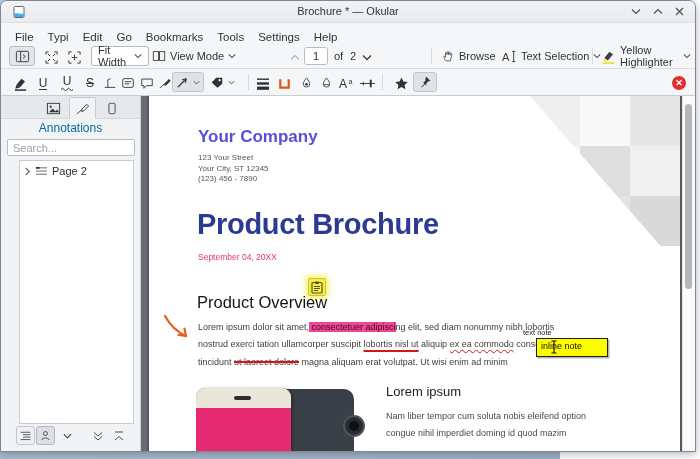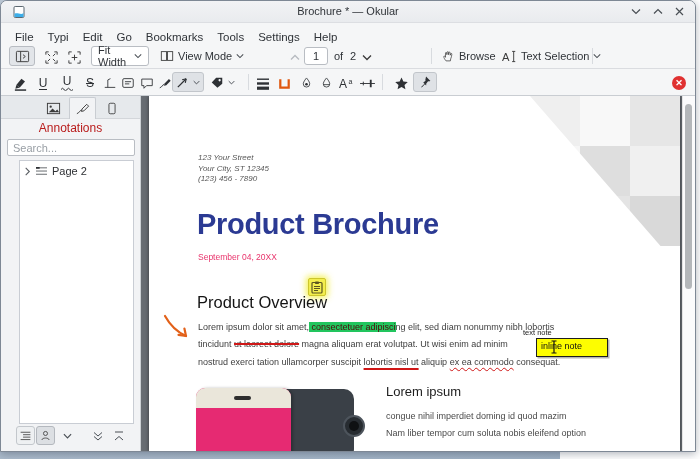--- a/index.html
+++ b/index.html
@@ -47,21 +47,21 @@
   .close-annot { position:absolute; left:671px; top:7px; width:14px; height:14px; border-radius:50%;
     background:#e03131; color:#fff; font-size:9px; line-height:14px; text-align:center; font-weight:bold; }
 
   
   .content { position:absolute; top:95px; left:0; right:0; bottom:0; display:flex; }
   .sidebar { position:relative; width:140px; background:#f2f3f5; border-right:1px solid #ccd0d4; }
   .tabstrip { position:relative; height:23px; background:#e6e9ec; border-bottom:1px solid #d3d6da; }
   .tab { position:absolute; top:1px; width:27px; height:22px; display:flex; align-items:center;
     justify-content:center; border-radius:2px 2px 0 0; }
   .tab.active { background:#f2f3f5; border:1px solid #c9cdd2; border-bottom:none; }
-  .panel-title { position:absolute; top:25px; left:0; right:0; text-align:center; font-size:12px; color:#b91c1c; }
+  .panel-title { position:absolute; top:25px; left:0; right:0; text-align:center; font-size:12px; color:#0369a1; }
   .search { position:absolute; left:6px; top:43px; width:128px; height:17px; background:#fff;
     border:1px solid #b9bdc3; border-radius:2px; font-size:11px; padding-left:5px; color:#2f3338;
     font-family:"Liberation Sans",sans-serif; }
   .search::placeholder { color:#9aa0a6; }
   .annot-list { position:absolute; left:18px; top:64px; width:115px; height:264px; background:#fff;
     border:1px solid #c9cdd4; }
   .tree-row { display:flex; align-items:center; gap:4px; padding:4px 2px 0 4px; font-size:11px; color:#2d2f33; }
   .side-bottom { position:absolute; left:0; bottom:3px; height:22px; width:100%; }
   .sbtn { position:absolute; top:0; width:19px; height:19px; display:flex; align-items:center;
     justify-content:center; border-radius:3px; border:1px solid #c3c7cc; background:#eef0f2; }
@@ -73,26 +73,26 @@
   .page { position:absolute; left:8px; top:0; width:531px; height:356px; background:#fff;
     overflow:hidden; box-shadow:0 0 4px rgba(0,0,0,.5); }
   .scrolltrack { position:absolute; right:0; top:0; width:13px; height:100%; background:#fbfbfc; border-left:1px solid #e3e3e3; }
   .scrollthumb { position:absolute; right:3px; top:8px; width:7px; height:185px; background:#b4b7ba; border-radius:4px; }
 
   .checker { position:absolute; right:0; top:0; width:150px; height:150px;
     clip-path:polygon(0 0,100% 0,100% 100%,87% 100%); }
   .checker div { position:absolute; width:50px; height:50px; }
 
   .company { position:absolute; left:49px; top:31px; font-size:17px; font-weight:bold; color:#564fd8; }
-  .address { position:absolute; left:49px; top:57px; font-size:8px; line-height:10.5px; color:#575757;font-style:italic; }
+  .address { position:absolute; left:49px; top:57px; font-size:8px; line-height:10.5px; color:#575757; }
   .doc-title { position:absolute; left:48px; top:112px; font-size:29px; font-weight:bold; color:#2b3a93; letter-spacing:-.3px; }
   .doc-date { position:absolute; left:49px; top:156px; font-size:8.5px; color:#e8336b; }
   .h-overview { position:absolute; left:48px; top:197px; font-size:16.5px; font-weight:500; color:#141414; }
   .para1 { position:absolute; left:49px; top:223px; width:430px; font-size:9px; line-height:17.3px; color:#3e3e3e; }
-  .hl-red { background:#22c55e; color:#4d0a0a; }
+  .hl-red { background:#ec4899; color:#4d0a0a; }
   .strike { text-decoration:line-through; text-decoration-color:#cf1717; text-decoration-thickness:1.5px; }
   .ul-red { text-decoration:underline; text-decoration-color:#cf1717; text-decoration-thickness:1.5px; text-underline-offset:3px; }
   .wavy-red { text-decoration:underline wavy #cf1717; text-decoration-thickness:1px; text-underline-offset:2px; }
   .note-icon-annot { position:absolute; left:159px; top:182px; width:18px; height:18px;
     background:#f3ee4e; border:1px solid #cdc62c; border-radius:2px;
     box-shadow:0 0 6px 2px rgba(242,238,60,.85); display:flex; align-items:center; justify-content:center; }
   .arrow-annot { position:absolute; left:13px; top:218px; }
   .text-note { position:absolute; left:374px; top:232px; font-size:7.5px; color:#1a1a1a; }
   .inline-note { position:absolute; left:387px; top:242px; width:72px; height:19px; background:#fdfd00;
     border:1px solid #1d1d1d; box-shadow:1.5px 1.5px 0 rgba(70,70,70,.4); font-size:9px; color:#101010;
@@ -182,21 +182,21 @@
           </span>
     </div>
     <div class="combo" style="left:90px;width:58px;">
       <span>Fit Width</span>
       <span>
             <svg width="8" height="6" viewBox="0 0 10 6">
               <path d="M1 1l4 4 4-4" fill="none" stroke="#4a4f55" stroke-width="1.3"></path>
             </svg>
           </span>
     </div>
-    <div class="tbtn" style="left:155px;">
+    <div class="tbtn" style="left:147px;">
       <span>
             <svg width="14" height="14" viewBox="0 0 16 16">
               <rect x="1.5" y="3" width="6" height="10" fill="none" stroke="#3a3a3a"></rect>
               <rect x="8.5" y="3" width="6" height="10" fill="none" stroke="#3a3a3a"></rect>
             </svg>
           </span>
       <span>View Mode</span>
       <span>
             <svg width="8" height="6" viewBox="0 0 10 6">
               <path d="M1 1l4 4 4-4" fill="none" stroke="#4a4f55" stroke-width="1.3"></path>
@@ -234,20 +234,35 @@
             </svg>
           </span>
       <span>Text Selection</span>
       <span>
             <svg width="8" height="6" viewBox="0 0 10 6">
               <path d="M1 1l4 4 4-4" fill="none" stroke="#4a4f55" stroke-width="1.3"></path>
             </svg>
           </span>
     </div>
     <div class="vsep" style="left:591px;"></div>
+    <div class="tbtn" style="left:596px;">
+      <span>
+            <svg width="15" height="15" viewBox="0 0 16 16">
+              <path d="M3.5 9.5L9 3l3.8 2.8-5.5 6.5z" fill="#3c3f43"></path>
+              <path d="M3.5 9.5l3.8 2.8L2.5 13.5z" fill="#f0e23c"></path>
+              <rect x="2" y="14" width="12" height="2" fill="#f0e23c"></rect>
+            </svg>
+          </span>
+      <span>Yellow Highlighter</span>
+      <span>
+            <svg width="8" height="6" viewBox="0 0 10 6">
+              <path d="M1 1l4 4 4-4" fill="none" stroke="#4a4f55" stroke-width="1.3"></path>
+            </svg>
+          </span>
+    </div>
   </div>
 
   <div class="toolbar-annot">
     <div class="ico20" style="left:9px;">
           <span>
             <svg width="15" height="15" viewBox="0 0 16 16">
               <path d="M3.5 9.5L9 3l3.8 2.8-5.5 6.5z" fill="#2e3135"></path>
               <path d="M3.5 9.5l3.8 2.8L2.5 13.5z" fill="#2e3135"></path>
               <rect x="2" y="14.2" width="12" height="1.6" fill="#2e3135"></rect>
             </svg>
@@ -486,20 +501,21 @@
               <div style="left:50px;top:0;background:#f8f8f8;"></div>
               <div style="left:100px;top:0;background:#e6e6e6;"></div>
           <div style="left:0;top:50px;background:#f6f6f6;"></div>
               <div style="left:50px;top:50px;background:#dedede;"></div>
               <div style="left:100px;top:50px;background:#f0f0f0;"></div>
           <div style="left:0;top:100px;background:#ececec;"></div>
               <div style="left:50px;top:100px;background:#e4e4e4;"></div>
               <div style="left:100px;top:100px;background:#d9d9d9;"></div>
         </div>
 
+        <div class="company">Your Company</div>
         <div class="address">
           <div>123 Your Street</div>
           <div>Your City, ST 12345</div>
           <div>(123) 456 - 7890</div>
         </div>
         <div class="doc-title">Product Brochure</div>
         <div class="doc-date">September 04, 20XX</div>
 
         <div class="note-icon-annot">
           <svg width="12" height="13" viewBox="0 0 12 13">
@@ -512,22 +528,22 @@
 
         <div class="arrow-annot">
           <svg width="30" height="27" viewBox="0 0 30 27">
                 <path d="M3 2c5 9 12 16 21 20" fill="none" stroke="#e2611a" stroke-width="2.2" stroke-linecap="round"></path>
                 <path d="M24 22l-7.5-1.2M24 22l-1.6-7.4" fill="none" stroke="#e2611a" stroke-width="2.2" stroke-linecap="round"></path>
               </svg>
         </div>
 
         <div class="para1">
           <div><span>Lorem ipsum dolor sit amet,</span><span class="hl-red"> consectetuer adipisci</span><span>ng elit, sed diam nonummy nibh lobortis</span></div>
+          <div><span>nostrud exerci tation ullamcorper suscipit </span><span class="ul-red">lobortis nisl ut</span><span> aliquip </span><span class="wavy-red">ex ea commodo</span><span> consequat.</span></div>
           <div><span>tincidunt </span><span class="strike">ut laoreet dolore</span><span> magna aliquam erat volutpat. Ut wisi enim ad minim </span></div>
-          <div><span>nostrud exerci tation ullamcorper suscipit </span><span class="ul-red">lobortis nisl ut</span><span> aliquip </span><span class="wavy-red">ex ea commodo</span><span> consequat.</span></div>
         </div>
 
         <div class="text-note">text note</div>
         <div class="inline-note">inline note</div>
         <div class="ibeam">
           <svg width="8" height="14" viewBox="0 0 8 14">
                 <path d="M1.5 1h5M4 1v12M1.5 13h5" fill="none" stroke="#111" stroke-width="1.2"></path>
               </svg>
         </div>
 
@@ -535,22 +551,22 @@
           <div class="cam-outer"></div>
               <div class="cam-inner"></div>
         </div>
         <div class="phone-front">
           <div class="phone-top"></div>
               <div class="speaker"></div>
         </div>
 
         <div class="h-lorem">Lorem ipsum</div>
         <div class="para2">
+          <div>Nam liber tempor cum soluta nobis eleifend option</div>
           <div>congue nihil imperdiet doming id quod mazim</div>
-          <div>Nam liber tempor cum soluta nobis eleifend option</div>
         </div>
       </div>
 
       <div class="scrolltrack">
         <div class="scrollthumb"></div>
       </div>
     </div>
   </div>
 
 </div>

